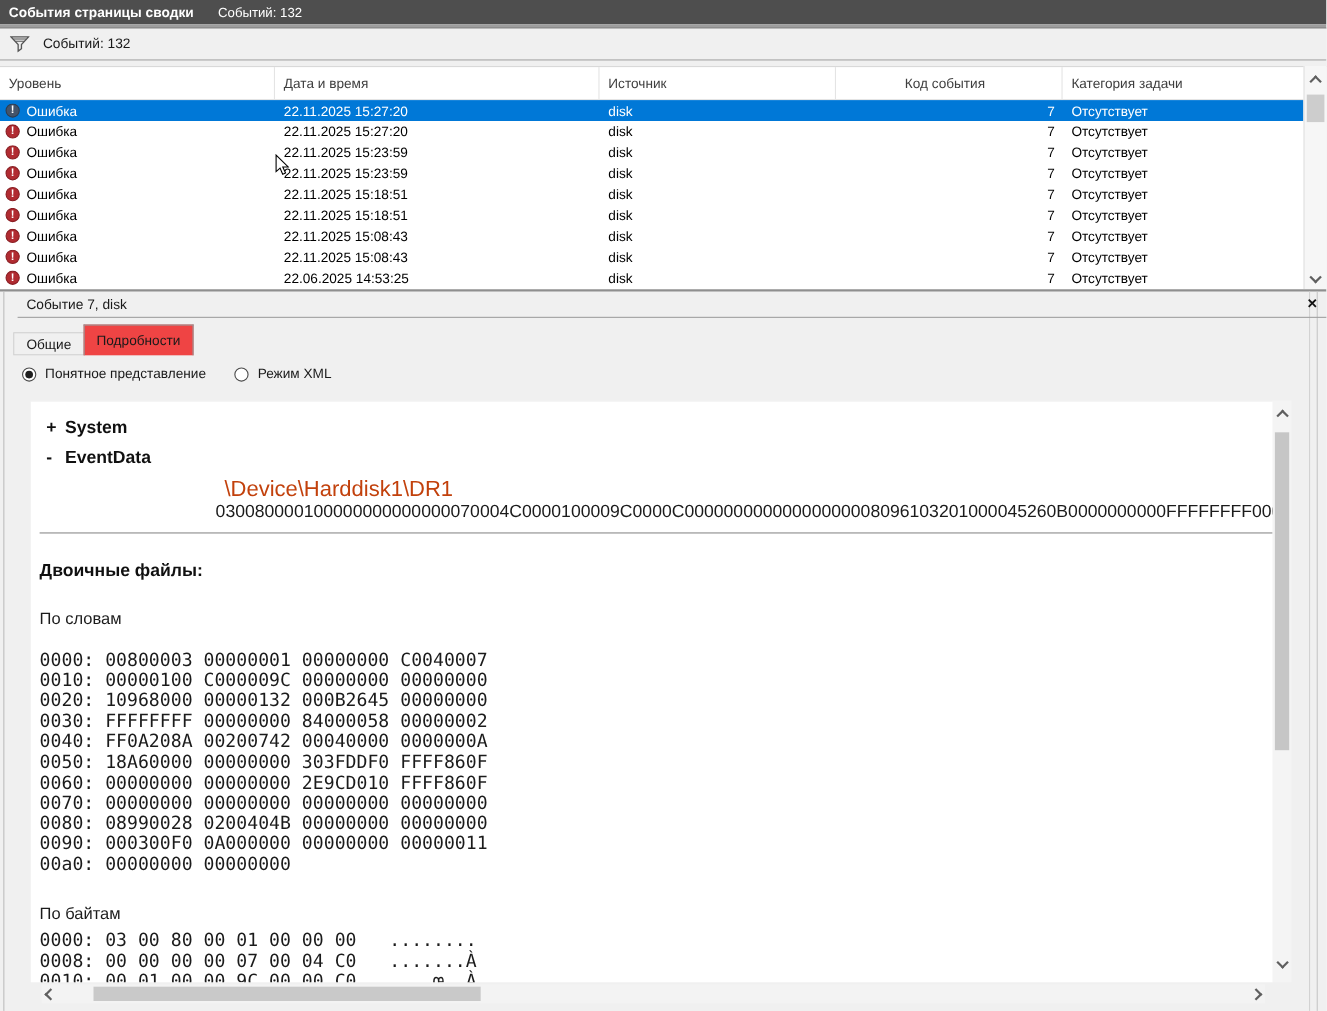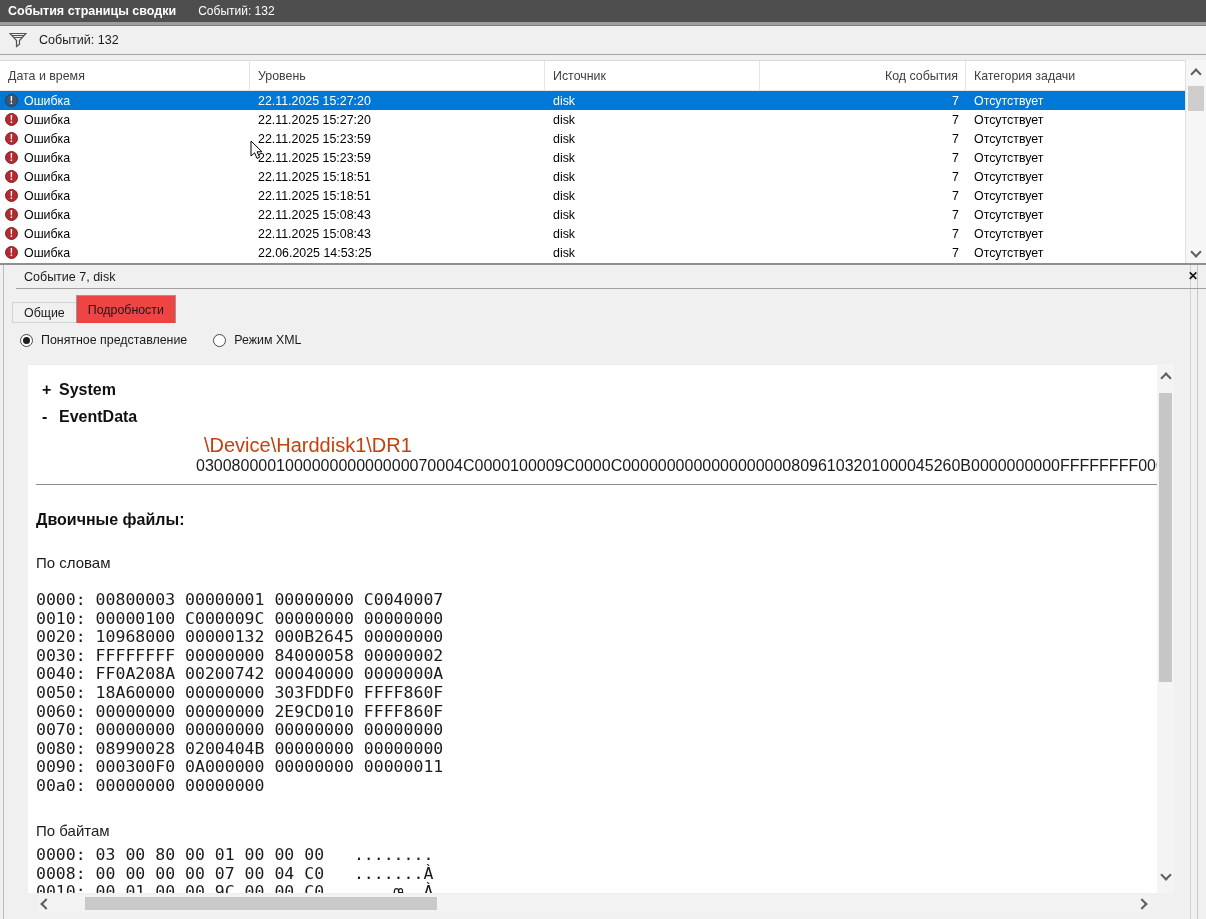--- a/index.html
+++ b/index.html
@@ -16,21 +16,21 @@
   .funnel{margin-left:9px;display:inline-flex;}
   .toolbar-label{font-size:12.5px;color:#1a1a1a;margin-left:12px;}
 
   
   .etable{position:absolute;left:0;top:60px;width:1206px;height:203px;background:#fff;border-top:1px solid #d9d9d9;box-sizing:border-box;}
   .thead{display:flex;height:30px;border-bottom:1px solid #e4e4e4;box-sizing:border-box;width:1185px;}
   .th{font-size:12.4px;color:#3f3f3f;display:flex;align-items:center;padding-left:8px;border-right:1px solid #e4e4e4;box-sizing:border-box;}
   .th:nth-child(1){width:250px;}
   .th:nth-child(2){width:295px;}
   .th:nth-child(3){width:215px;}
-  .th:nth-child(4){width:206px;justify-content:flex-end;padding-left:0;padding-right:7px;}
+  .th:nth-child(4){width:206px;justify-content:center;padding-left:0;padding-right:7px;}
   .th:nth-child(5){flex:1;border-right:none;}
   .tbody{width:1185px;}
   .trow{display:flex;height:19px;align-items:center;font-size:12.4px;color:#000;}
   .trow.selected{background:#0078d7;color:#fff;}
   .td{box-sizing:border-box;white-space:nowrap;overflow:hidden;}
   .td1{width:250px;display:flex;align-items:center;padding-left:5px;}
   .td2{width:295px;padding-left:8px;}
   .td3{width:215px;padding-left:8px;}
   .td4{width:206px;text-align:right;padding-right:7px;}
   .td5{flex:1;padding-left:8px;}
@@ -117,24 +117,24 @@
         <path d="M1 1.5 H17 L10.5 8.5 V12.3 L7.5 14.5 V8.5 Z" fill="#ececec" stroke="#555" stroke-width="1.2"></path>
         <path d="M3 3.5 H15 M4.8 5.5 H13.2" stroke="#555" stroke-width="1"></path>
       </svg>
     </span>
     <span class="toolbar-label">Событий: 132</span>
   </div>
 
   <div class="etable">
     <div class="thead">
       <div class="th">
+          <span>Уровень</span>
+        </div>
+        <div class="th">
           <span>Дата и время</span>
-        </div>
-        <div class="th">
-          <span>Уровень</span>
         </div>
         <div class="th">
           <span>Источник</span>
         </div>
         <div class="th">
           <span>Код события</span>
         </div>
         <div class="th">
           <span>Категория задачи</span>
         </div>

